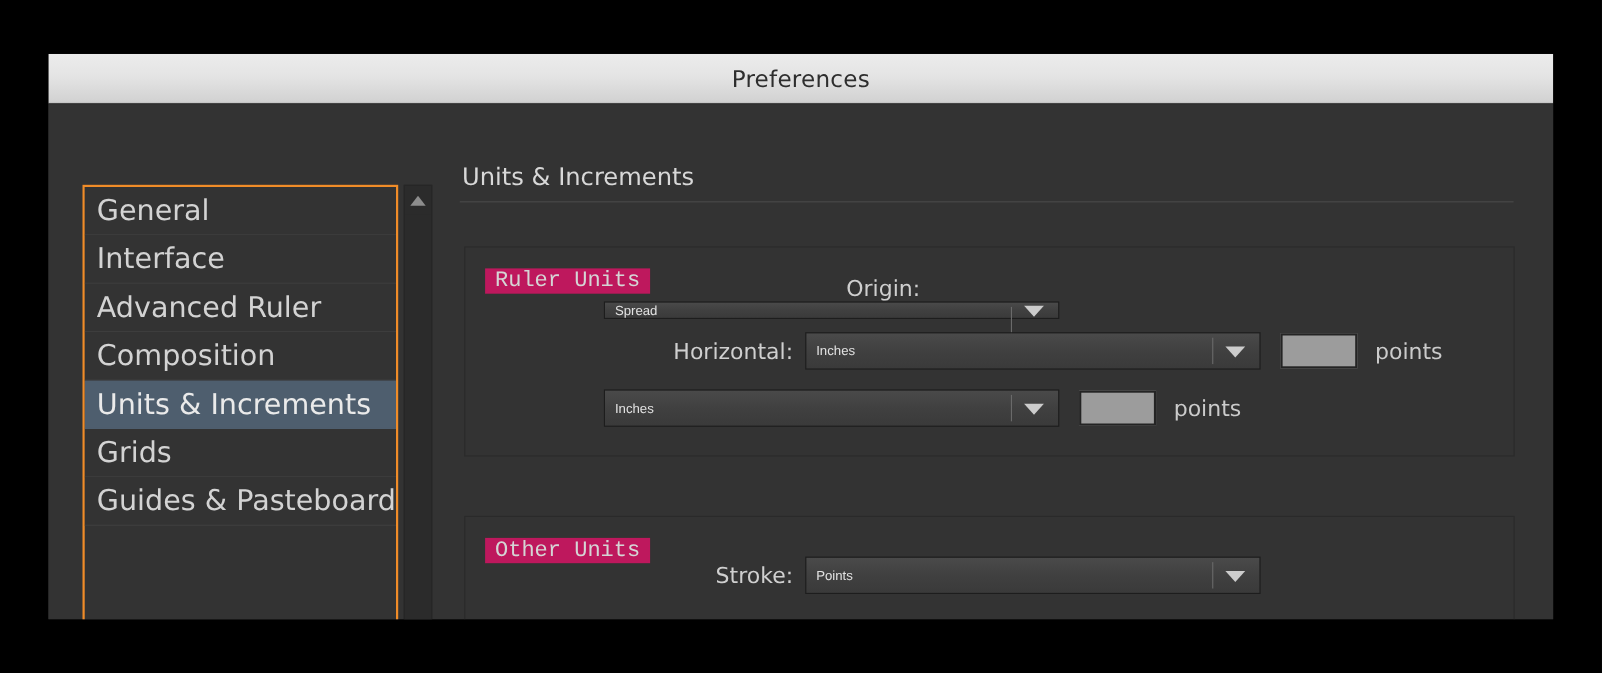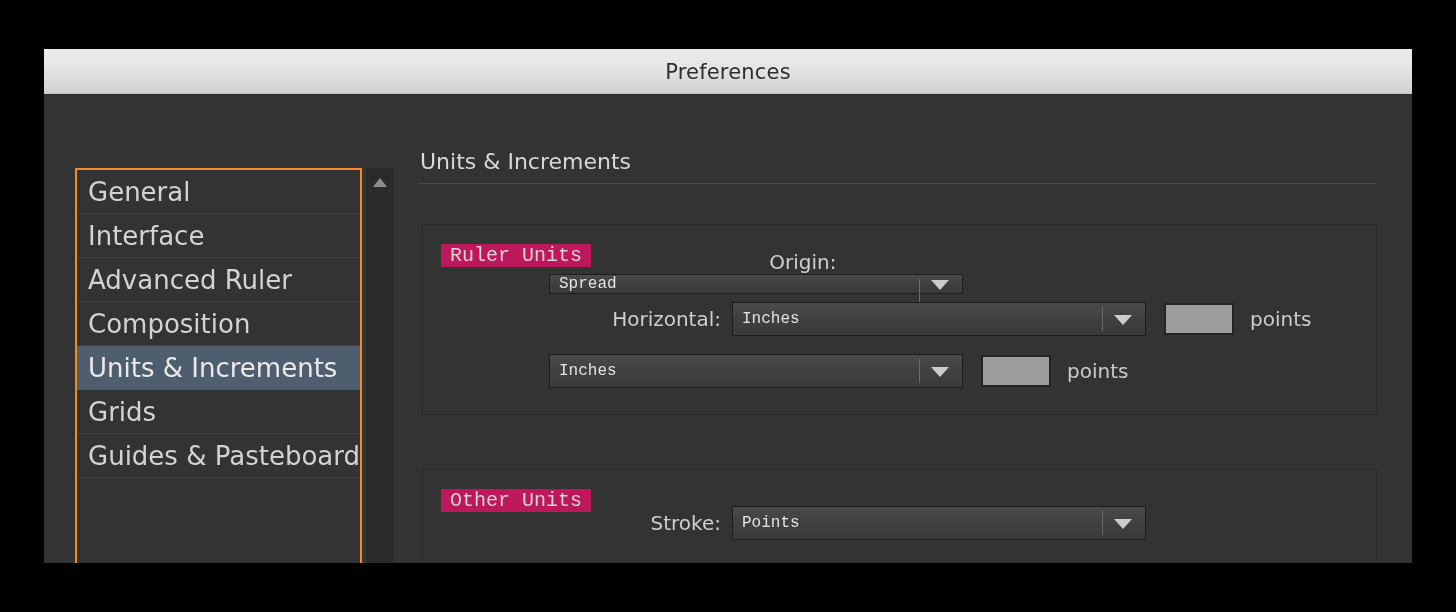--- a/index.html
+++ b/index.html
@@ -207,23 +207,23 @@
     height: 34px;
     background: linear-gradient(to bottom, #4a4a4a 0%, #404040 50%, #3a3a3a 100%);
     border: 1px solid #1d1d1d;
     box-sizing: border-box;
     display: flex;
     align-items: center;
     cursor: default;
   }
   .combo .combo-text {
     padding-left: 9px;
-    font-size: 16px;
+    font-size: 12px;
     color: #e2e2e2;
-    font-family: Liberation Mono, monospace;
+    font-family: Liberation Sans, sans-serif;
     white-space: nowrap;
   }
   .combo .combo-sep {
     position: absolute;
     right: 42px;
     top: 4px;
     width: 1px;
     height: 24px;
     background: #6a6a6a;
   }

